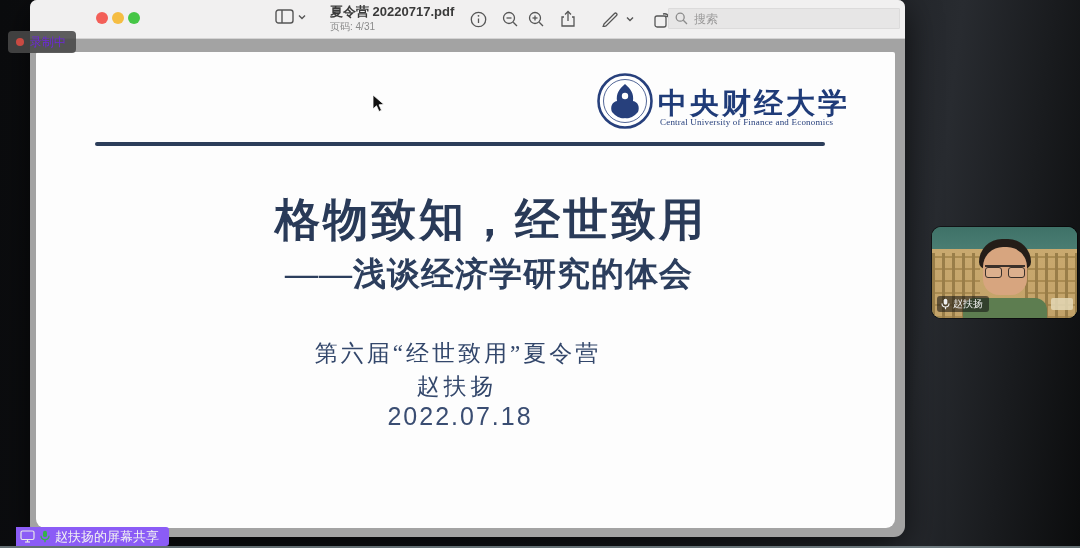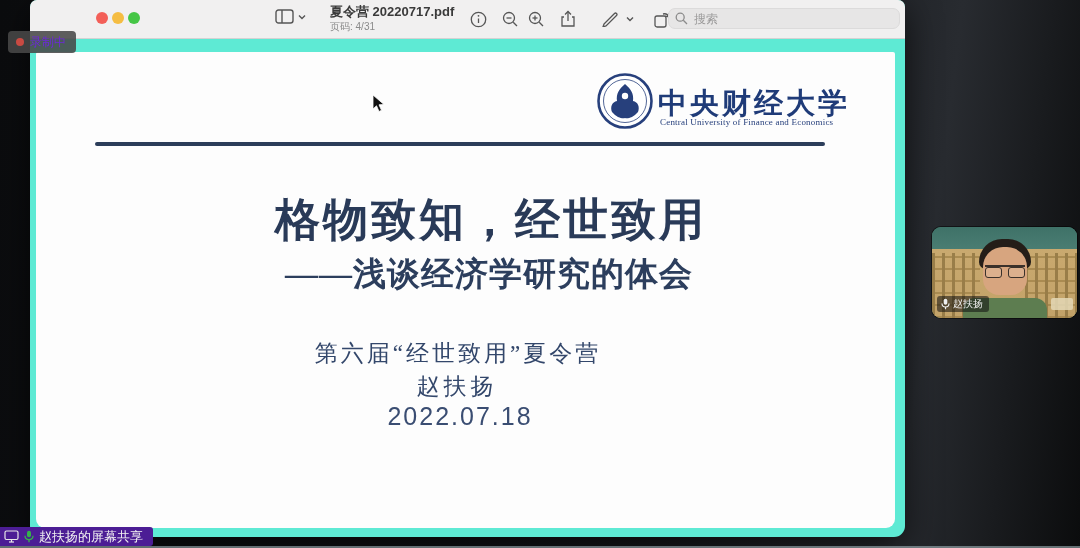--- a/index.html
+++ b/index.html
@@ -4,36 +4,36 @@
 <style>
   html,body{margin:0;padding:0;}
   body{
     width:1080px;height:548px;position:relative;overflow:hidden;
     background:linear-gradient(97deg,#0b0c0e 0%,#101216 45%,#17191d 62%,#282b30 84%,#0b0c0d 100%);
     font-family:"Liberation Sans","DejaVu Sans",sans-serif;
     -webkit-font-smoothing:antialiased;
   }
   
   .window{position:absolute;left:30px;top:0;width:875px;height:537px;
-    background:#5eead4;border-radius:7px 7px 11px 11px;box-shadow:0 10px 34px rgba(0,0,0,.65);}
+    background:#a3a3a3;border-radius:7px 7px 11px 11px;box-shadow:0 10px 34px rgba(0,0,0,.65);}
   .titlebar{position:absolute;top:0;left:0;right:0;height:38px;background:#f1f0f0;
     border-bottom:1px solid #d4d3d3;border-radius:7px 7px 0 0;}
   .lights{position:absolute;left:66px;top:12px;display:flex;gap:4px;}
   .light{width:12px;height:12px;border-radius:50%;}
   .light.red{background:#f35f58;}
   .light.yellow{background:#f5bd42;}
   .light.green{background:#46c646;}
   .sidebar-btn{position:absolute;left:245px;top:9px;display:flex;align-items:center;gap:4px;color:#565656;}
   .tb-title{position:absolute;left:300px;top:5px;line-height:1.1;}
   .tb-title .doc{font-size:13px;font-weight:bold;color:#3a3a3a;}
   .tb-title .pg{font-size:10px;color:#8a8a8a;margin-top:2px;}
   .tb-icons{position:absolute;top:0;height:38px;display:flex;align-items:center;color:#565656;}
   .tb-ic{width:26px;height:24px;display:flex;align-items:center;justify-content:center;}
   .searchbox{position:absolute;left:638px;top:8px;width:232px;height:21px;background:#e7e6e6;
-    border:1px solid #dcdbdb;border-radius:7px;display:flex;align-items:center;padding:0 6px;box-sizing:border-box;gap:4px;}
+    border:1px solid #dcdbdb;border-radius:1px;display:flex;align-items:center;padding:0 6px;box-sizing:border-box;gap:4px;}
   .searchbox input{border:none;background:transparent;outline:none;font-size:12px;color:#555;width:170px;
     font-family:"Liberation Sans","DejaVu Sans",sans-serif;}
   .searchbox input::placeholder{color:#9b9a9a;}
   
   .page{position:absolute;left:6px;top:52px;width:859px;height:476px;background:#fdfdfd;
     border-radius:2px 2px 9px 9px;overflow:hidden;}
   .slide-line{position:absolute;white-space:nowrap;transform:translateX(-50%);color:#2e4160;}
   .logo{position:absolute;left:560px;top:20px;width:290px;height:70px;}
   .logo-cn{position:absolute;left:62px;top:12px;font-size:29px;font-weight:bold;color:#1f3b78;
     font-family:"Liberation Serif","DejaVu Serif",serif;letter-spacing:3px;white-space:nowrap;}
@@ -74,21 +74,21 @@
     border-top:2px solid #3a312b;display:flex;justify-content:space-between;}
   .glasses i{width:15px;height:9px;border:1.5px solid #3a312b;border-radius:3px;background:rgba(255,255,255,.12);}
   .shirt{position:absolute;left:50%;bottom:-6px;transform:translateX(-50%);width:84px;height:26px;
     background:#5d7d50;border-radius:12px 12px 0 0;}
   .vt-sign{position:absolute;right:4px;bottom:8px;width:22px;height:12px;background:#e4d8b6;
     border-radius:2px;opacity:.85;}
   .name-tag{position:absolute;left:5px;bottom:6px;height:16px;background:rgba(15,15,15,.55);
     border-radius:3px;display:flex;align-items:center;gap:3px;padding:0 6px 0 4px;}
   .name-tag span{color:#eee;font-size:10px;}
   
-  .share-banner{position:absolute;left:0;top:527px;height:19px;background:#4c1d95;z-index:30;
+  .share-banner{position:absolute;left:16px;top:527px;height:19px;background:#8b5cf6;z-index:30;
     display:flex;align-items:center;gap:5px;padding:0 10px 0 4px;border-radius:0 3px 3px 0;}
   .share-banner span{color:#f2f2f2;font-size:13px;}
   .bottom-strip{position:absolute;left:0;right:0;bottom:0;height:2px;background:rgba(175,195,200,.55);}
   svg{display:block;}
 </style>
 </head>
 <body>
 
 <div class="window">
   <div class="titlebar">

